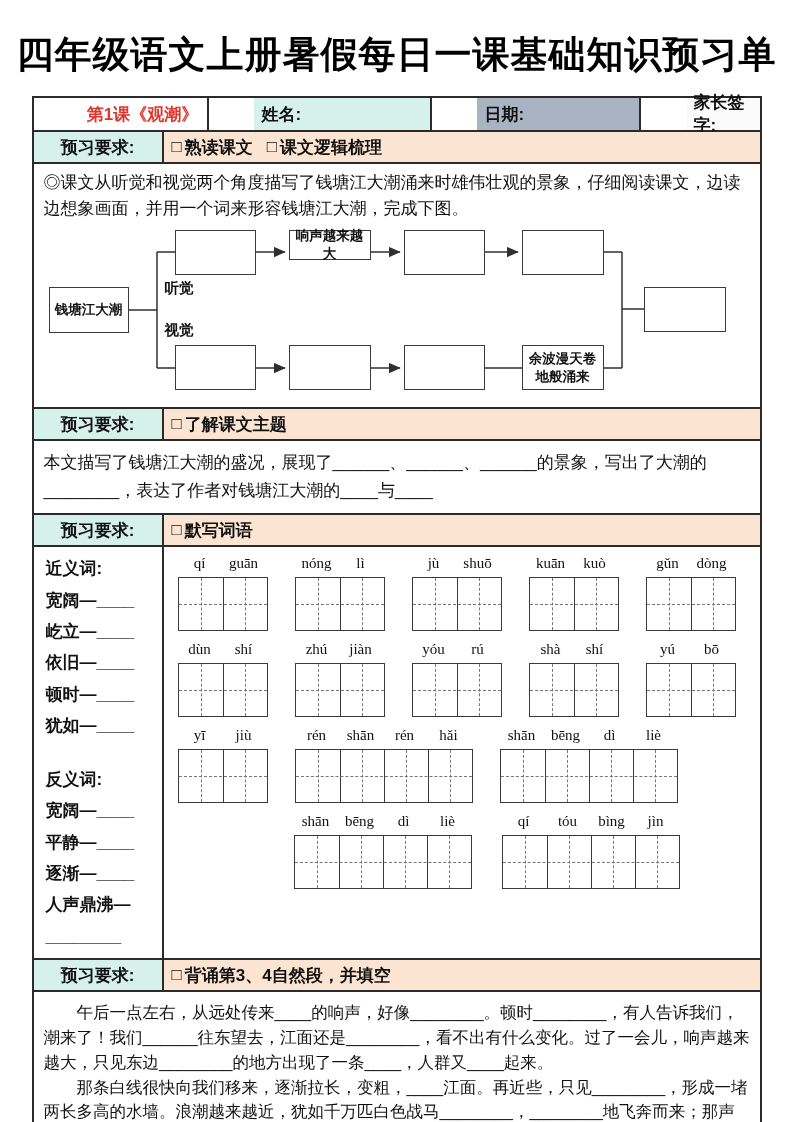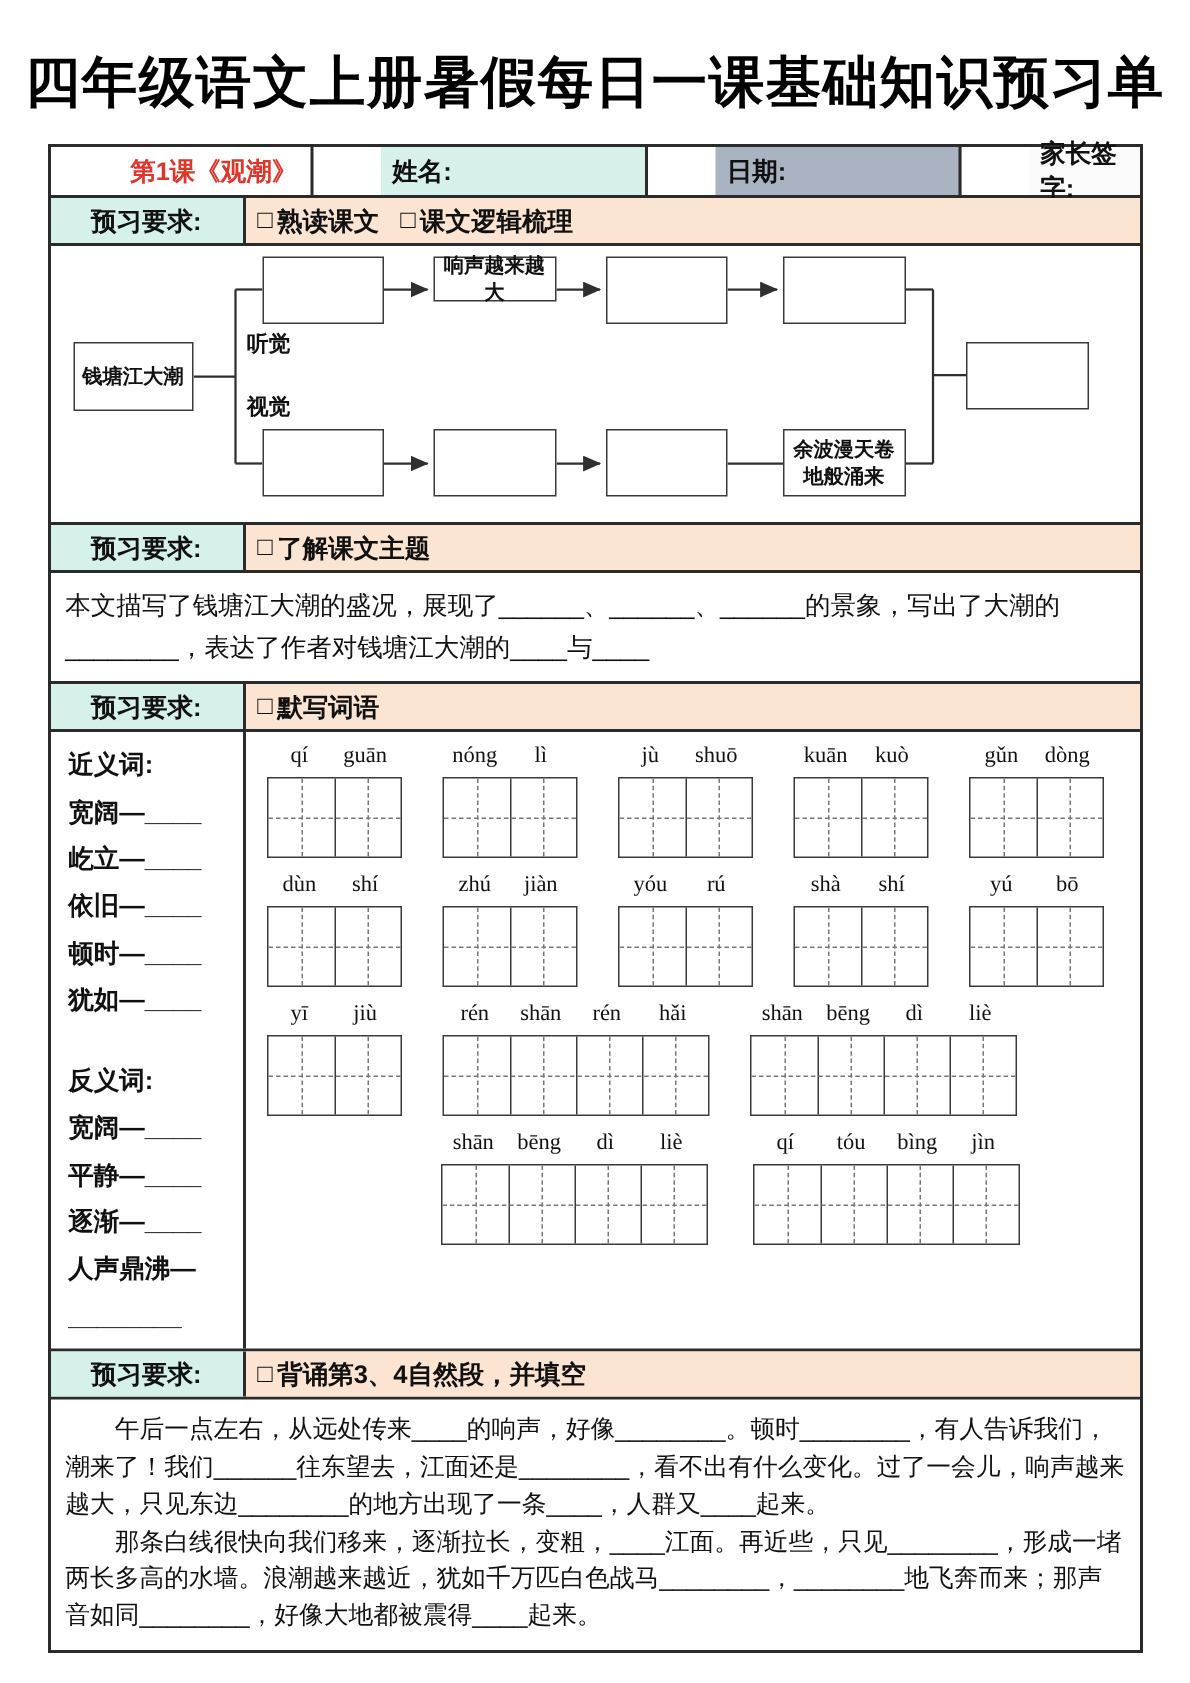--- a/index.html
+++ b/index.html
@@ -102,20 +102,21 @@
         <span>熟读课文</span>
       </span>
       <span class="task">
         <span>□</span>
         <span>课文逻辑梳理</span>
       </span>
     </div>
   </div>
 
   <div class="row content-col">
+    <div class="intro-text">◎课文从听觉和视觉两个角度描写了钱塘江大潮涌来时雄伟壮观的景象，仔细阅读课文，边读边想象画面，并用一个词来形容钱塘江大潮，完成下图。</div>
     <div class="diagram">
       <svg width="730" height="182" viewBox="0 0 730 182">
         <defs>
           <marker id="arw" markerWidth="9" markerHeight="8" refX="7.5" refY="3.5" orient="auto">
             <path d="M0,0 L8,3.5 L0,7 z" fill="#2f2f2f"></path>
           </marker>
         </defs>
         <g stroke="#2f2f2f" stroke-width="1.5" fill="none">
           <line x1="95" y1="85" x2="123" y2="85"></line>
           <line x1="123" y1="27" x2="123" y2="143"></line>

